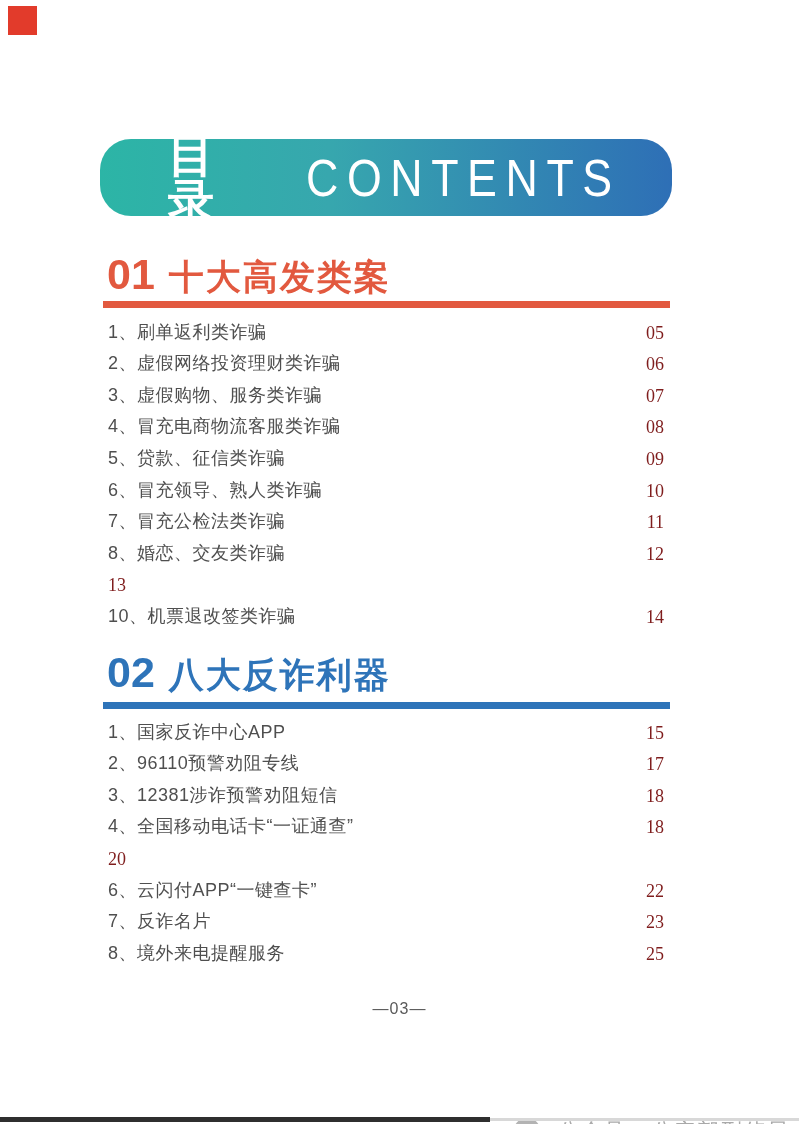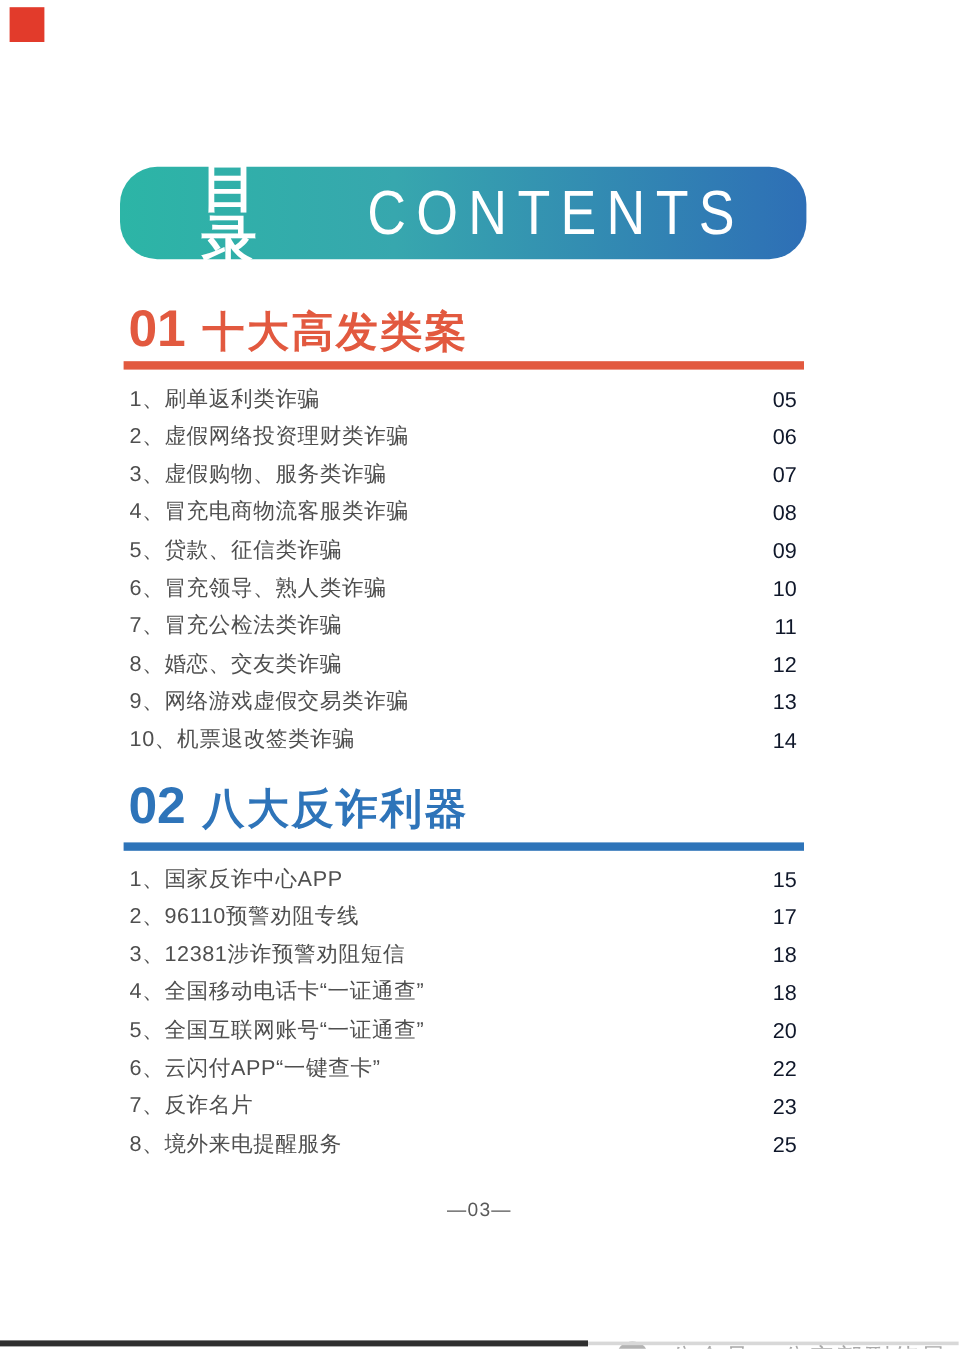--- a/index.html
+++ b/index.html
@@ -20,21 +20,21 @@
   .sec-header { position:absolute; left:107px; white-space:nowrap; }
   .sec-num   { font-size:43px; font-weight:800; line-height:1; vertical-align:baseline; }
   .sec-title { font-size:35px; font-weight:700; margin-left:14px; vertical-align:baseline;
                font-family:"Liberation Serif","DejaVu Serif",serif; letter-spacing:2px; }
   .sec-rule  { position:absolute; left:103px; width:567px; height:7px; }
 
   .rows { position:absolute; left:108px; width:556px; }
   .toc-row { height:31.6px; display:flex; justify-content:space-between; align-items:flex-end;
              font-size:18px; color:#4f4f4f; }
   .toc-label { white-space:nowrap; letter-spacing:0.5px; }
-  .toc-page  { color:#0f172a; }
+  .toc-page  { color:#7f1d1d;font-family:Liberation Serif, serif; }
 
   .page-num { position:absolute; left:0; top:1000px; width:799px; text-align:center;
               font-size:16px; color:#595959; letter-spacing:1px; }
 
   .watermark { position:absolute; left:514px; top:1077px; display:flex; align-items:flex-start;margin-top:40px; }
   .watermark .wm-text { margin-left:9px; font-size:21px; color:#a9a9a9; letter-spacing:2px; white-space:nowrap; }
 
   .edge-dark  { position:absolute; left:0;   top:1117px; width:490px; height:5px; background:#2f2f2f; }
   .edge-light { position:absolute; left:490px; top:1118px; width:309px; height:3px; background:#d8d8d8; }
 </style>
@@ -79,21 +79,20 @@
     </div>
     <div class="toc-row">
       <span class="toc-label"><span>7、</span><span>冒充公检法类诈骗</span></span>
       <span class="toc-page">11</span>
     </div>
     <div class="toc-row">
       <span class="toc-label"><span>8、</span><span>婚恋、交友类诈骗</span></span>
       <span class="toc-page">12</span>
     </div>
     <div class="toc-row">
-      <span class="toc-label"><span>9、</span><span>网络游戏虚假交易类诈骗</span></span>
       <span class="toc-page">13</span>
     </div>
     <div class="toc-row">
       <span class="toc-label"><span>10、</span><span>机票退改签类诈骗</span></span>
       <span class="toc-page">14</span>
     </div>
   </div>
 
 <div class="sec-header" style="top: 651px; color: rgb(46, 116, 185);">
   <span class="sec-num">02</span><span class="sec-title">八大反诈利器</span>
@@ -110,21 +109,20 @@
     </div>
     <div class="toc-row">
       <span class="toc-label"><span>3、</span><span>12381涉诈预警劝阻短信</span></span>
       <span class="toc-page">18</span>
     </div>
     <div class="toc-row">
       <span class="toc-label"><span>4、</span><span>全国移动电话卡“一证通查”</span></span>
       <span class="toc-page">18</span>
     </div>
     <div class="toc-row">
-      <span class="toc-label"><span>5、</span><span>全国互联网账号“一证通查”</span></span>
       <span class="toc-page">20</span>
     </div>
     <div class="toc-row">
       <span class="toc-label"><span>6、</span><span>云闪付APP“一键查卡”</span></span>
       <span class="toc-page">22</span>
     </div>
     <div class="toc-row">
       <span class="toc-label"><span>7、</span><span>反诈名片</span></span>
       <span class="toc-page">23</span>
     </div>

